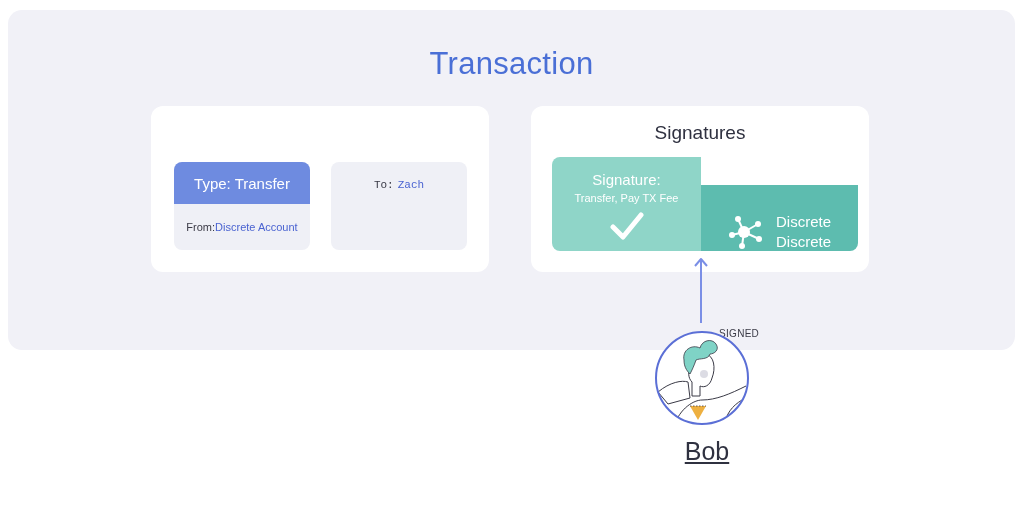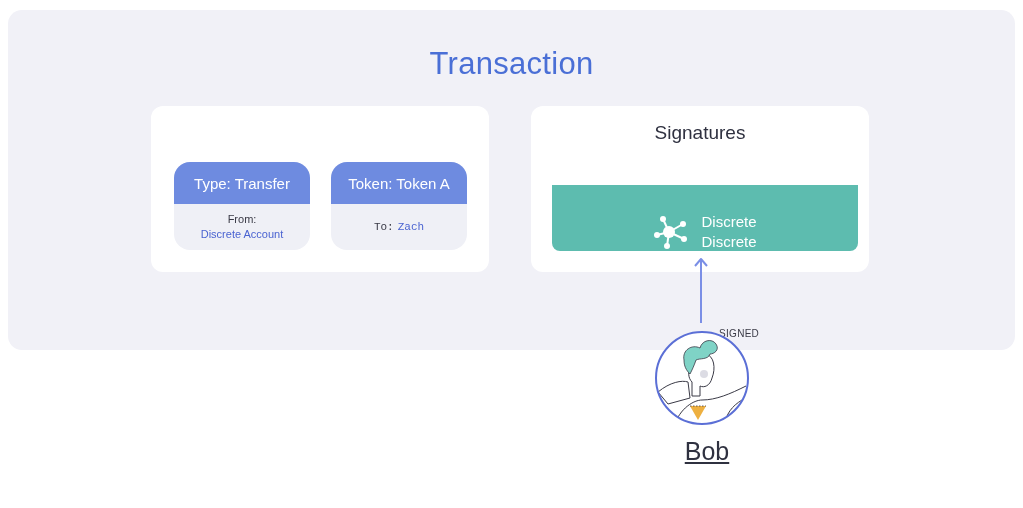--- a/index.html
+++ b/index.html
@@ -16,29 +16,29 @@
     font-size:31px; font-weight:normal; color:#4a6fd6; letter-spacing:0.3px;
   }
   .panel {
     position:absolute; background:#ffffff; border-radius:12px;
   }
   .panel-title {
     position:absolute; left:0; right:0; text-align:center;
     font-size:19px; color:#2f3140;
   }
   .card {
-    position:absolute; width:136px; height:88px; border-radius:16px; overflow:hidden;
+    position:absolute; width:136px; height:88px; border-radius:8px; overflow:hidden;
     background:#eff0f6;
   }
   .card-head {
     height:42px; background:#6e8be0; color:#ffffff; font-size:15px;
     display:flex; align-items:center; justify-content:center;
   }
   .card-body {
-    height:46px; display:flex; flex-direction:column; align-items:center; justify-content:center;
+    height:46px; display:flex; flex-direction:row; align-items:center; justify-content:center;
     font-size:11px; color:#3a3a46; line-height:15px;
   }
   .link { color:#4a63d1; }
   .sig-box {
     position:absolute; left:552px; top:157px; width:306px; height:94px;
     border-radius:8px; overflow:hidden; display:flex;
   }
   .sig-left {
     width:149px; height:100%; background:#8fd5c8; color:#ffffff;
     display:flex; flex-direction:column; align-items:center; padding-top:14px; box-sizing:border-box;
@@ -71,33 +71,39 @@
 
   <div class="card" style="left:23px; top:56px;">
     <div class="card-head">Type: Transfer</div>
     <div class="card-body">
       <span>From:</span>
       <span class="link">Discrete Account</span>
     </div>
   </div>
 
   <div class="card" style="left:180px; top:56px;">
-    <div class="card-head">Token: Token A</div>
     <div class="card-body" style="flex-direction:row; gap:4px;font-family:Liberation Mono, monospace;">
       <span>To:</span>
       <span class="link">Zach</span>
     </div>
   </div>
 </div>
 
 <div class="panel" style="left:531px; top:106px; width:338px; height:166px;">
   <div class="panel-title" style="top:16px;">Signatures</div>
 </div>
 
 <div class="sig-box">
+  <div class="sig-left">
+    <div class="sig-title">Signature:</div>
+    <div class="sig-sub">Transfer,  Pay TX Fee</div>
+    <svg width="34" height="30" viewBox="0 0 34 30" style="margin-top:6px;">
+      <path d="M3 16 L13 26 L31 4" fill="none" stroke="#ffffff" stroke-width="5" stroke-linecap="round" stroke-linejoin="round"></path>
+    </svg>
+  </div>
   <div class="sig-right">
     <svg width="38" height="38" viewBox="0 0 38 38">
       <g stroke="#ffffff" stroke-width="2">
         <line x1="16" y1="19" x2="10" y2="6"></line>
         <line x1="16" y1="19" x2="30" y2="11"></line>
         <line x1="16" y1="19" x2="4" y2="22"></line>
         <line x1="16" y1="19" x2="14" y2="33"></line>
         <line x1="16" y1="19" x2="31" y2="26"></line>
       </g>
       <g fill="#ffffff">

